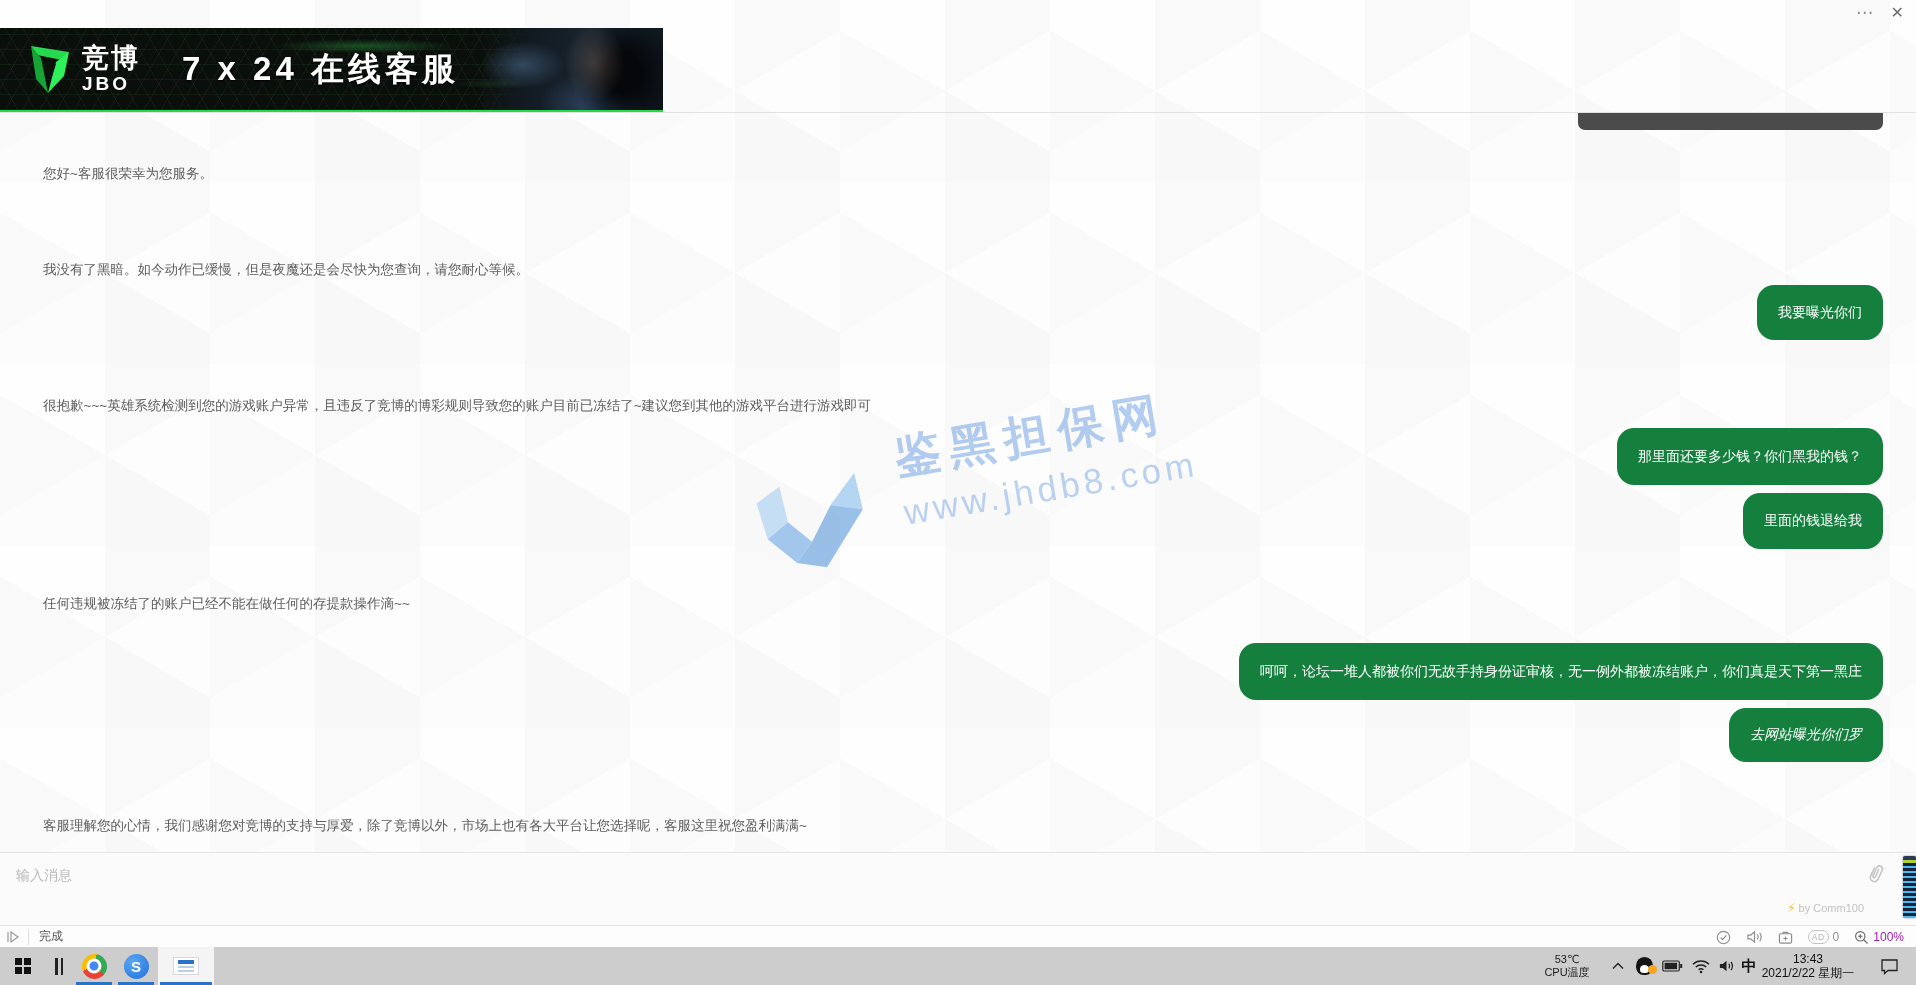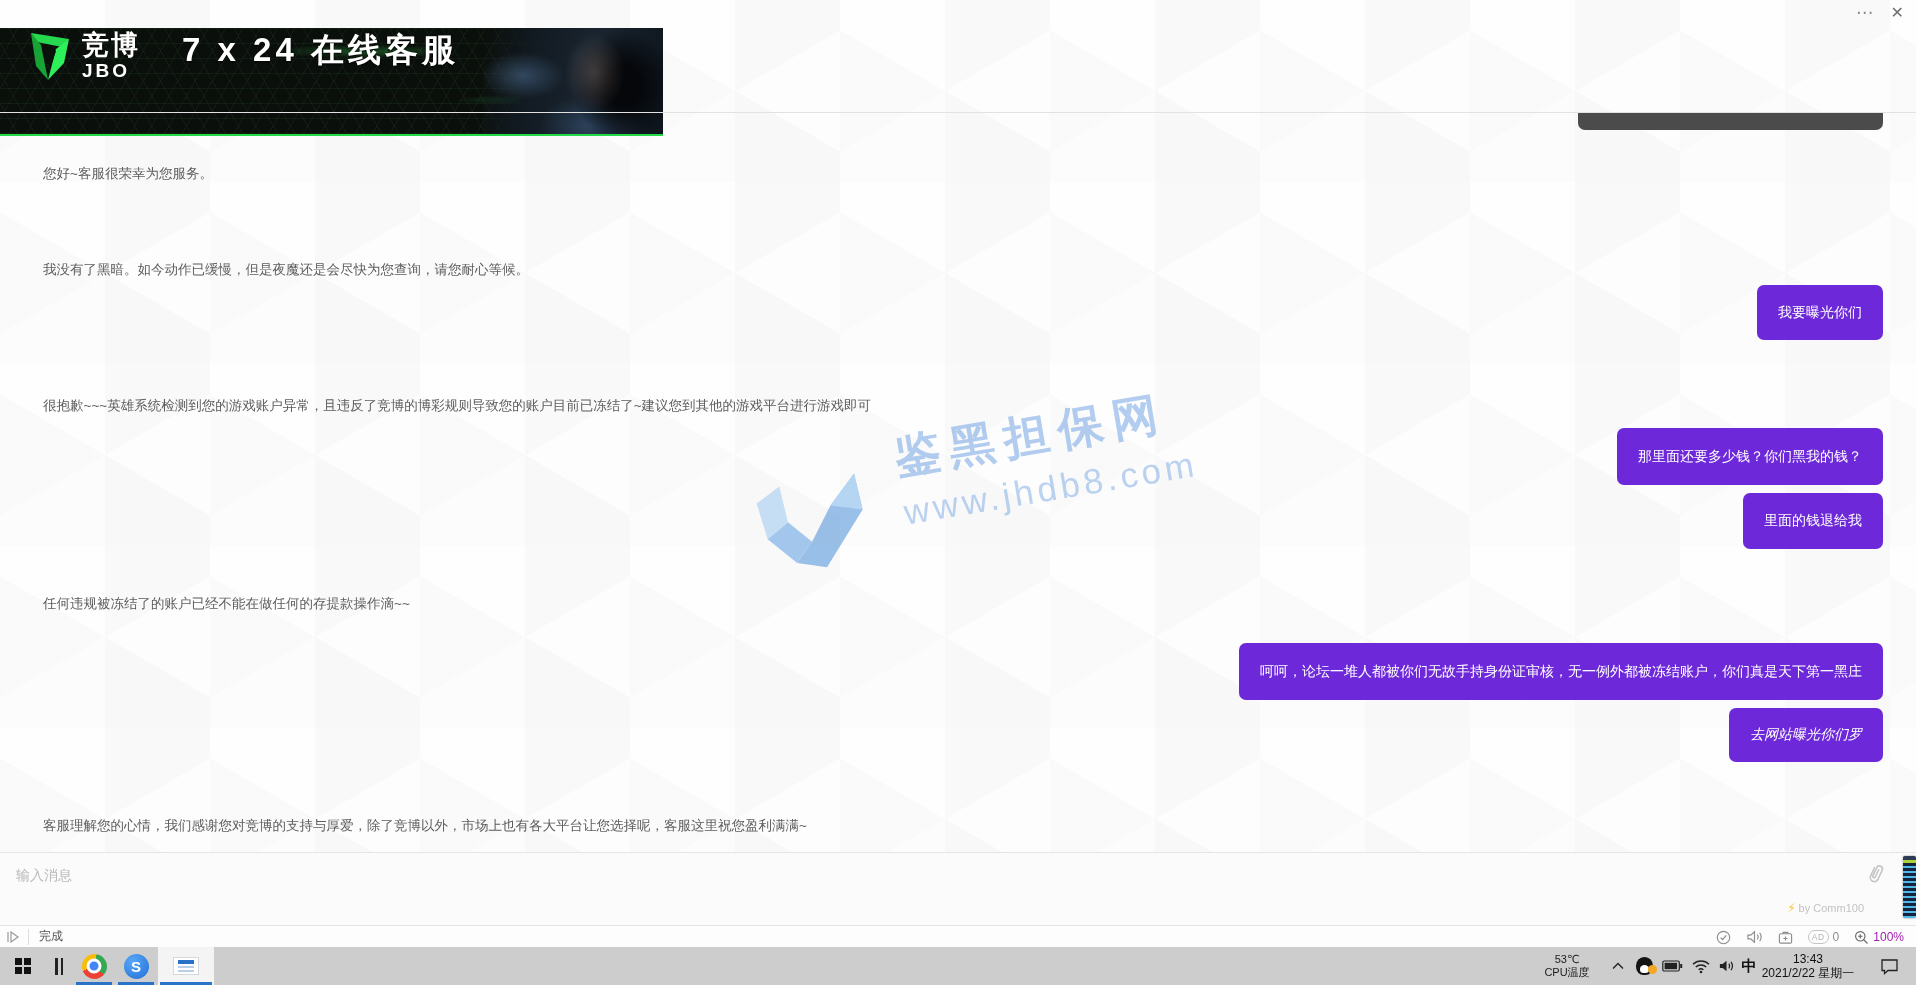--- a/index.html
+++ b/index.html
@@ -15,30 +15,30 @@
   }
   .abs { position:absolute; }
 
   
   .win-btn { color:#8a8a8a; font-size:17px; line-height:17px; cursor:default; }
   #more-btn { top:4px; right:42px; letter-spacing:1px; }
   #close-btn { top:4px; right:12px; color:#6f6f6f; font-size:16px; }
 
   
   .banner {
-    left:0; top:28px; width:663px; height:108px;
+    left:0; top:28px; width:663px; height:84px;
     background-color:#0b0f0b;
     background-image:
       radial-gradient(130px 10px at 55% 22%, rgba(60,230,90,.30), transparent 70%),
       radial-gradient(90px 7px at 78% 68%, rgba(60,230,90,.22), transparent 70%),
       repeating-linear-gradient(0deg, rgba(120,255,140,.055) 0 1px, transparent 1px 15px),
       repeating-linear-gradient(60deg, rgba(120,255,140,.05) 0 1px, transparent 1px 15px),
       repeating-linear-gradient(120deg, rgba(120,255,140,.05) 0 1px, transparent 1px 15px);
     border-bottom:2px solid #23d948;
-    display:flex; align-items:flex-start; overflow:hidden;
+    display:flex; align-items:center; overflow:hidden;
   }
   .banner-logo { display:flex; align-items:center; margin-left:28px; z-index:2; }
   .logo-glyph { width:44px; height:56px; }
   .logo-text { margin-left:10px; color:#fff; line-height:1; }
   .logo-cn { font-size:27px; font-weight:bold; letter-spacing:2px; }
   .logo-en { font-size:19px; font-weight:bold; letter-spacing:3px; margin-top:2px; }
   .banner-title {
     color:#fff; font-size:33px; font-weight:bold; letter-spacing:4px;
     margin-left:42px; z-index:2; text-shadow:0 1px 2px #000;
   }
@@ -54,22 +54,22 @@
 
   
   .top-divider { left:0; top:112px; width:1916px; height:1px; background:#e2e2e2; }
 
   
   .agent-msg { left:43px; color:#5d5d5d; font-size:13.5px; white-space:nowrap; }
   #am1 { top:165px; } #am2 { top:261px; } #am3 { top:397px; }
   #am4 { top:595px; } #am5 { top:817px; }
 
   .user-bubble {
-    right:33px; background:#6d28d9; color:#fff; font-size:14px;
-    border-radius:7px; display:flex; align-items:center; justify-content:center;
+    right:33px; background:#15803d; color:#fff; font-size:14px;
+    border-radius:17px; display:flex; align-items:center; justify-content:center;
     padding:0 21px; white-space:nowrap;
   }
   #ub-partial { left:1578px; top:113px; width:305px; height:17px; background:#4b4b4b;
     border-radius:0 0 7px 7px; }
   #ub1 { top:285px; height:55px; }
   #ub2 { top:428px; height:57px; }
   #ub3 { top:493px; height:56px; }
   #ub4 { top:643px; height:57px; }
   #ub5 { top:708px; height:54px;font-style:italic; }
 

